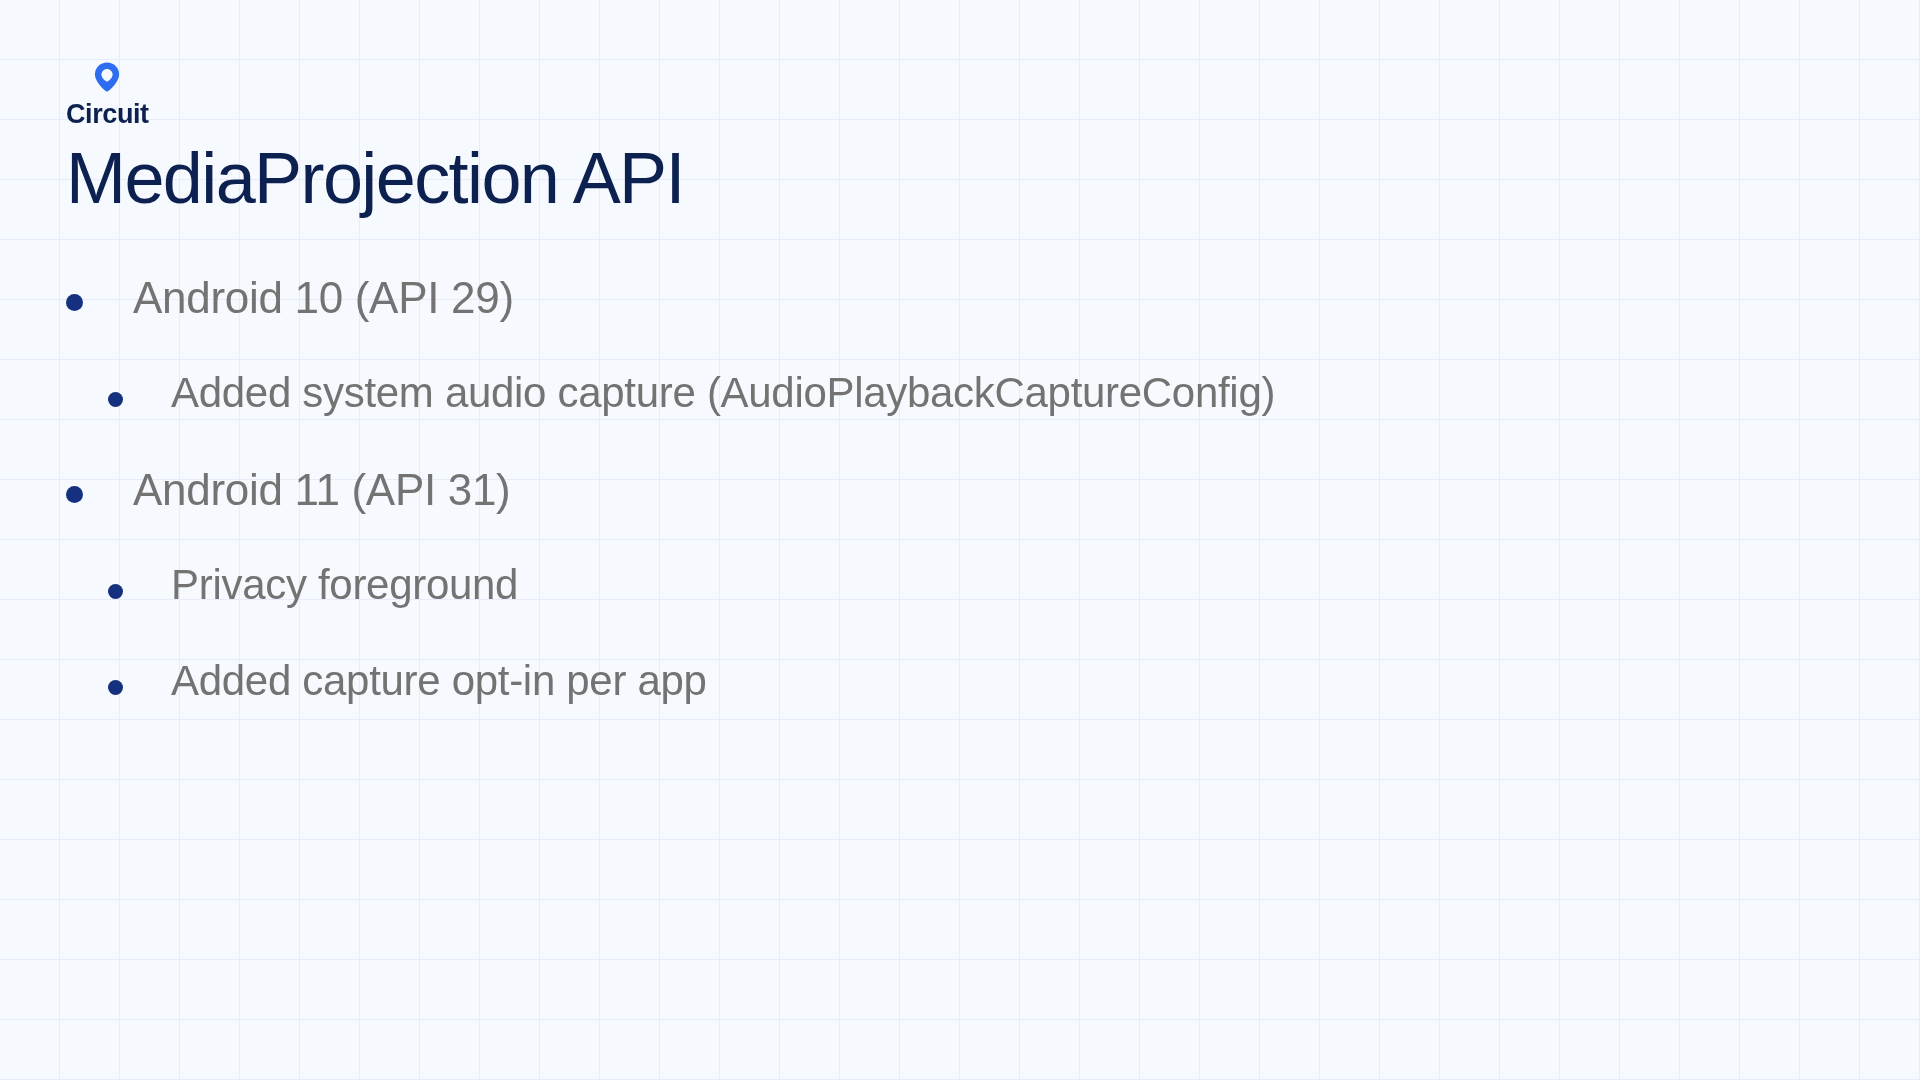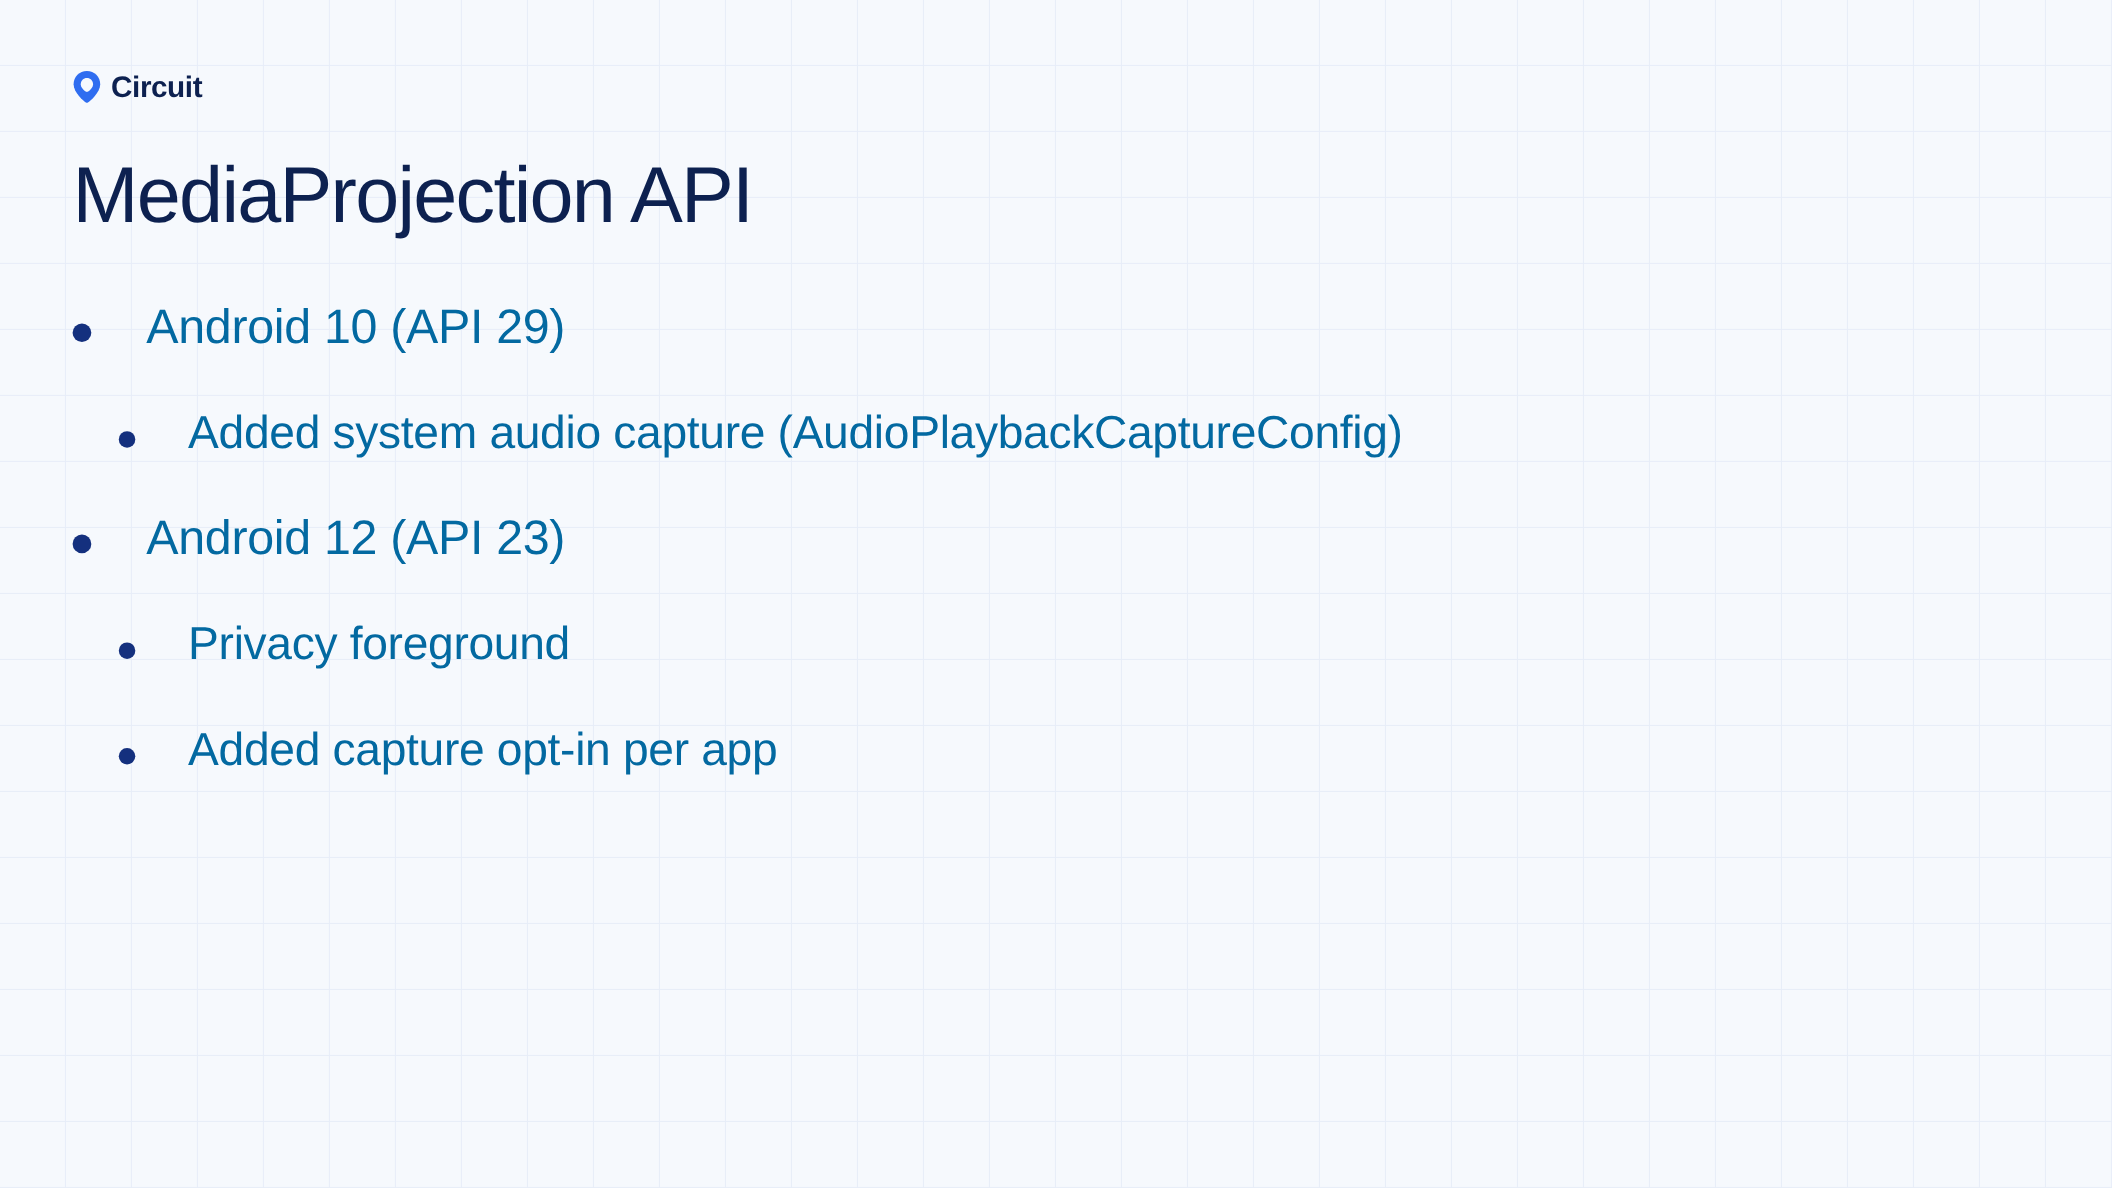--- a/index.html
+++ b/index.html
@@ -37,20 +37,21 @@
 
   
   .brand {
     position: absolute;
     left: 66px;
     top: 62px;
     display: flex;
     align-items: center;
     gap: 9px;
     height: 34px;
+    flex-direction: column;
   }
 
   .brand-pin {
     width: 26px;
     height: 30px;
     display: block;
     flex: 0 0 auto;
   }
 
   .brand-name {
@@ -114,21 +115,21 @@
   }
 
   .level-2 > .bullet-dot {
     width: 15px;
     height: 15px;
     margin-top: 24px;
     margin-right: 48px;
   }
 
   .bullet-text {
-    color: #0369a1;
+    color: #737373;
     line-height: 1.2;
     letter-spacing: -0.3px;
     font-weight: 400;
   }
 
   .level-1 .bullet-text { font-size: 44px; }
   .level-2 .bullet-text { font-size: 42px; text-align: right; }
 </style>
 </head>
 <body>
@@ -156,21 +157,21 @@
       <span class="bullet-text">Android 10 (API 29)</span>
     </li>
 
     <li class="bullet-row level-2">
       <span class="bullet-dot"></span>
       <span class="bullet-text">Added system audio capture (AudioPlaybackCaptureConfig)</span>
     </li>
 
     <li class="bullet-row level-1">
       <span class="bullet-dot"></span>
-      <span class="bullet-text">Android 12 (API 23)</span>
+      <span class="bullet-text">Android 11 (API 31)</span>
     </li>
 
 
     <li class="bullet-row level-2">
       <span class="bullet-dot"></span>
       <span class="bullet-text">Privacy foreground</span>
     </li>
 
     <li class="bullet-row level-2">
       <span class="bullet-dot"></span>

